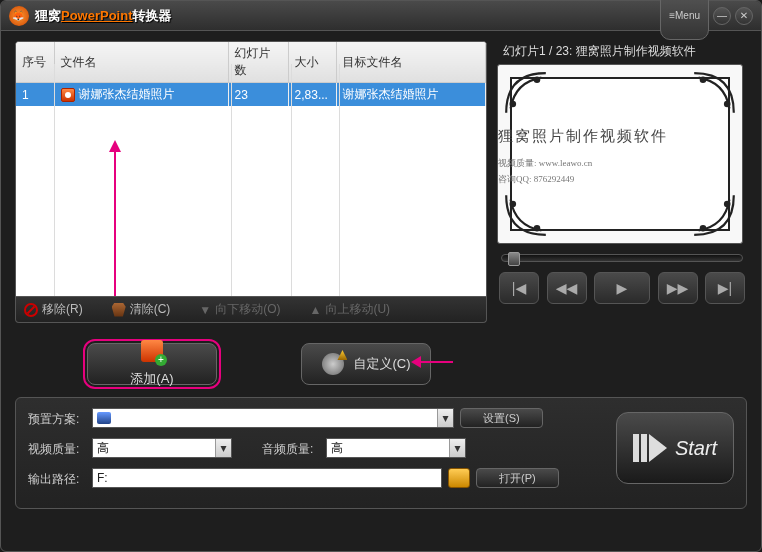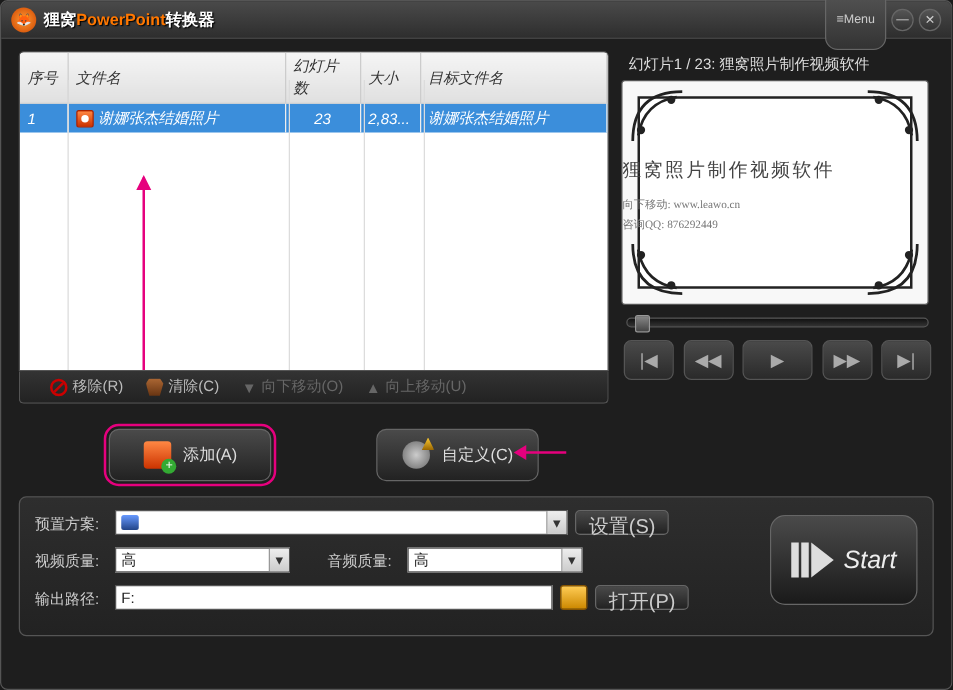--- a/index.html
+++ b/index.html
@@ -3,49 +3,49 @@
 <meta charset="utf-8">
 <style>
 * { margin:0; padding:0; box-sizing:border-box; font-family:"Microsoft YaHei",Arial,sans-serif; }
 body { background:#1a1a1a; width:762px; height:552px; overflow:hidden; color:#ccc; font-size:12px; }
 .window { width:762px; height:552px; background:linear-gradient(to bottom,#3a3a3a 0,#2a2a2a 30px,#1e1e1e 30px,#1e1e1e 100%); border:1px solid #555; border-radius:6px; position:relative; }
 
 
 .titlebar { height:30px; display:flex; align-items:center; padding:0 8px; background:linear-gradient(to bottom,#4a4a4a,#2e2e2e); border-radius:6px 6px 0 0; border-bottom:1px solid #555; }
 .logo { width:20px; height:20px; border-radius:50%; background:radial-gradient(circle,#ff9933,#cc4400); margin-right:6px; display:flex; align-items:center; justify-content:center; font-size:10px; }
 .title { font-weight:bold; font-size:13px; color:#fff; text-shadow:1px 1px 1px #000; }
-.title .pp { color:#ff7700; }
+.title .pp { color:#ff7700;text-decoration:underline; }
 .titlebar-right { margin-left:auto; display:flex; gap:4px; align-items:center; }
 .menu-btn { background:linear-gradient(#555,#333); border:1px solid #666; border-radius:10px; padding:18px 8px; font-size:10px; color:#ccc; cursor:pointer; }
 .win-btn { width:18px; height:18px; border-radius:50%; background:linear-gradient(#555,#333); border:1px solid #666; display:flex; align-items:center; justify-content:center; cursor:pointer; font-size:10px; color:#ccc; }
 
 
 .content { padding:10px 14px; display:flex; gap:10px; }
 .left-panel { flex:1; }
 .right-panel { width:250px; }
 
 
 .table-wrap { background:#fff; border:1px solid #555; border-radius:4px 4px 0 0; height:256px; overflow:hidden; position:relative; }
-table.filelist { width:100%; border-collapse:collapse; font-size:12px;font-style:italic; }
+table.filelist { width:100%; border-collapse:collapse; font-size:12px; }
 .filelist th { background:linear-gradient(#f5f5f5,#e0e0e0); color:#333; font-weight:normal; text-align:left; padding:3px 6px; border-right:1px solid #ccc; border-bottom:1px solid #ccc; }
 .filelist td { padding:3px 6px; border-right:1px solid #eee; color:#fff; }
 .filelist tr.sel td { background:#3b8edb; }
 .col-num { width:38px; }
-.col-slides { width:60px; text-align:center; }
+.col-slides { width:60px; text-align:left; }
 .col-size { width:48px; text-align:left; }
 .file-icon { display:inline-block; width:14px; height:14px; background:linear-gradient(#ff8844,#cc3300); border:1px solid #aa2200; border-radius:2px; vertical-align:middle; margin-right:4px; position:relative; }
 .file-icon::after { content:""; position:absolute; width:6px; height:6px; background:#fff; border-radius:50%; top:3px; left:3px; }
 .vgrid { position:absolute; top:22px; bottom:0; width:1px; background:#dcdcdc; }
 
 
 .arrow-annot { position:absolute; left:98px; top:100px; width:2px; height:184px; background:#e6007e; }
 .arrow-annot::before { content:""; position:absolute; top:-8px; left:-5px; border:6px solid transparent; border-bottom:12px solid #e6007e; }
 
 
-.table-toolbar { background:linear-gradient(#333,#222); border:1px solid #555; border-top:none; border-radius:0 0 4px 4px; padding:4px 24px; display:flex; gap:18px; align-items:center; height:26px; }
+.table-toolbar { background:linear-gradient(#333,#222); border:1px solid #555; border-top:none; border-radius:0 0 4px 4px; padding:4px 8px; display:flex; gap:29px; align-items:center; height:26px; }
 .tb-item { display:flex; align-items:center; gap:4px; cursor:pointer; color:#bbb; font-size:12px; }
 .tb-item.dim { color:#666; }
 .ico-del { width:14px; height:14px; border-radius:50%; border:2px solid #cc0000; position:relative; }
 .ico-del::after { content:""; position:absolute; width:10px; height:2px; background:#cc0000; top:4px; left:0; transform:rotate(-45deg); }
 .ico-clear { width:14px; height:14px; background:linear-gradient(#aa6633,#663311); clip-path:polygon(20% 0,80% 0,100% 30%,80% 100%,20% 100%,0 30%); }
 .ico-arrow { color:#666; font-size:12px; }
 
 
 .preview-label { color:#ddd; font-size:12px; padding:2px 0 4px 6px; }
 .preview-img { width:246px; height:180px; background:#f8f8f8; border:1px solid #555; border-radius:3px; position:relative; overflow:hidden; }
@@ -66,41 +66,41 @@
 .slider-track { height:8px; background:linear-gradient(#111,#333); border:1px solid #555; border-radius:4px; margin:6px 4px 10px; position:relative; }
 .slider-thumb { position:absolute; left:6px; top:-3px; width:12px; height:14px; background:linear-gradient(#888,#444); border:1px solid #999; border-radius:2px; }
 .play-btns { display:flex; justify-content:space-between; padding:0 2px; }
 .pbtn { width:40px; height:32px; background:linear-gradient(#4a4a4a,#2a2a2a); border:1px solid #555; border-radius:6px; display:flex; align-items:center; justify-content:center; cursor:pointer; color:#aaa; font-size:14px; }
 .pbtn.play { width:56px; }
 
 
 .mid-row { padding:10px 14px 4px; position:relative; }
 .mid-btns { display:flex; gap:84px; padding-left:72px; }
 .big-btn { width:130px; height:42px; background:linear-gradient(#4a4a4a,#222); border:1px solid #666; border-radius:8px; display:flex; align-items:center; justify-content:center; gap:8px; cursor:pointer; color:#ddd; font-size:13px; }
-.big-btn.hl { outline:2px solid #e6007e; outline-offset:2px; }
+.big-btn.hl { outline:2px solid #e6007e; outline-offset:2px;flex-direction:column; }
 .bb-icon { width:24px; height:24px; display:flex; align-items:center; justify-content:center; }
 .add-ico { background:linear-gradient(#ff8844,#cc3300); border-radius:3px; width:22px; height:22px; position:relative; }
 .add-ico::after { content:"+"; position:absolute; right:-4px; bottom:-4px; width:12px; height:12px; background:#33aa33; border-radius:50%; color:#fff; font-size:10px; line-height:12px; text-align:center; }
 .gear-ico { width:22px; height:22px; border-radius:50%; background:radial-gradient(#ccc,#666); position:relative; }
 .gear-ico::before { content:""; position:absolute; right:-3px; top:-3px; width:10px; height:10px; background:linear-gradient(#ffcc33,#996600); clip-path:polygon(50% 0,100% 100%,0 100%); }
 .annot-arrow2 { position:absolute; left:412px; top:28px; width:40px; height:2px; background:#e6007e; }
 .annot-arrow2::before { content:""; position:absolute; left:-8px; top:-5px; border:6px solid transparent; border-right:10px solid #e6007e; }
 .annot-text { position:absolute; left:456px; top:14px; color:#e6007e; font-size:14px; line-height:20px; }
 
 
 .settings { margin:8px 14px 0; background:linear-gradient(#2e2e2e,#222); border:1px solid #555; border-radius:6px; padding:10px 12px; position:relative; }
 .srow { display:flex; align-items:flex-end; margin-bottom:10px; gap:6px; }
 .srow:last-child { margin-bottom:0; }
 .slabel { color:#ccc; font-size:12px; width:58px; }
 .combo { background:#fff; border:1px solid #555; height:20px; display:flex; align-items:center; padding:0 4px; color:#222; font-size:12px; position:relative; }
 .combo.wide { flex:1; max-width:362px; }
 .combo.small { width:140px; }
 .combo .dd { position:absolute; right:0; top:0; width:16px; height:100%; background:linear-gradient(#eee,#ccc); border-left:1px solid #999; display:flex; align-items:center; justify-content:center; color:#333; }
 .combo-ico { width:14px; height:12px; background:linear-gradient(#6699ff,#224488); margin-right:4px; border-radius:2px; }
-.small-btn { background:linear-gradient(#4a4a4a,#222); border:1px solid #666; border-radius:4px; padding:2px 10px; color:#ccc; cursor:pointer; font-size:16px; height:20px; }
+.small-btn { background:linear-gradient(#4a4a4a,#222); border:1px solid #666; border-radius:4px; padding:2px 22px; color:#ccc; cursor:pointer; font-size:11px; height:20px; }
 .path-input { flex:1; max-width:350px; background:#fff; border:1px solid #555; height:20px; padding:0 4px; color:#222; font-size:12px; }
 .folder-btn { width:22px; height:20px; background:linear-gradient(#ffcc55,#cc8800); border:1px solid #885500; border-radius:3px; cursor:pointer; }
 .start-btn { position:absolute; right:12px; top:14px; width:118px; height:72px; background:linear-gradient(#4a4a4a,#1a1a1a); border:1px solid #666; border-radius:12px; display:flex; align-items:center; justify-content:center; gap:6px; cursor:pointer; color:#eee; font-size:20px; font-style:italic; }
 .start-ico { display:flex; }
 .start-ico span { width:6px; height:28px; background:#ddd; margin-right:2px; }
 .start-ico .tri { width:0; height:0; border-top:14px solid transparent; border-bottom:14px solid transparent; border-left:18px solid #ddd; background:none; }
 </style>
 </head>
 <body>
 
@@ -183,21 +183,21 @@
               <path d="M2 38 Q2 2 38 2 M6 34 Q10 10 34 6" stroke="#222" fill="none" stroke-width="2"></path>
               <circle cx="8" cy="30" r="3" fill="#222"></circle>
               <circle cx="30" cy="8" r="3" fill="#222"></circle>
             </svg></div>
         <div class="corner c-br"><svg viewBox="0 0 40 40">
               <path d="M2 38 Q2 2 38 2 M6 34 Q10 10 34 6" stroke="#222" fill="none" stroke-width="2"></path>
               <circle cx="8" cy="30" r="3" fill="#222"></circle>
               <circle cx="30" cy="8" r="3" fill="#222"></circle>
             </svg></div>
         <div class="preview-text pt1">狸窝照片制作视频软件</div>
-        <div class="preview-text pt2">向下移动: www.leawo.cn</div>
+        <div class="preview-text pt2">视频质量: www.leawo.cn</div>
         <div class="preview-text pt3">咨询QQ: 876292449</div>
       </div>
       <div class="playback">
         <div class="slider-track">
             <div class="slider-thumb"></div>
           </div>
         <div class="play-btns">
           <div class="pbtn">|◀</div>
           <div class="pbtn">◀◀</div>
           <div class="pbtn play">▶</div>

